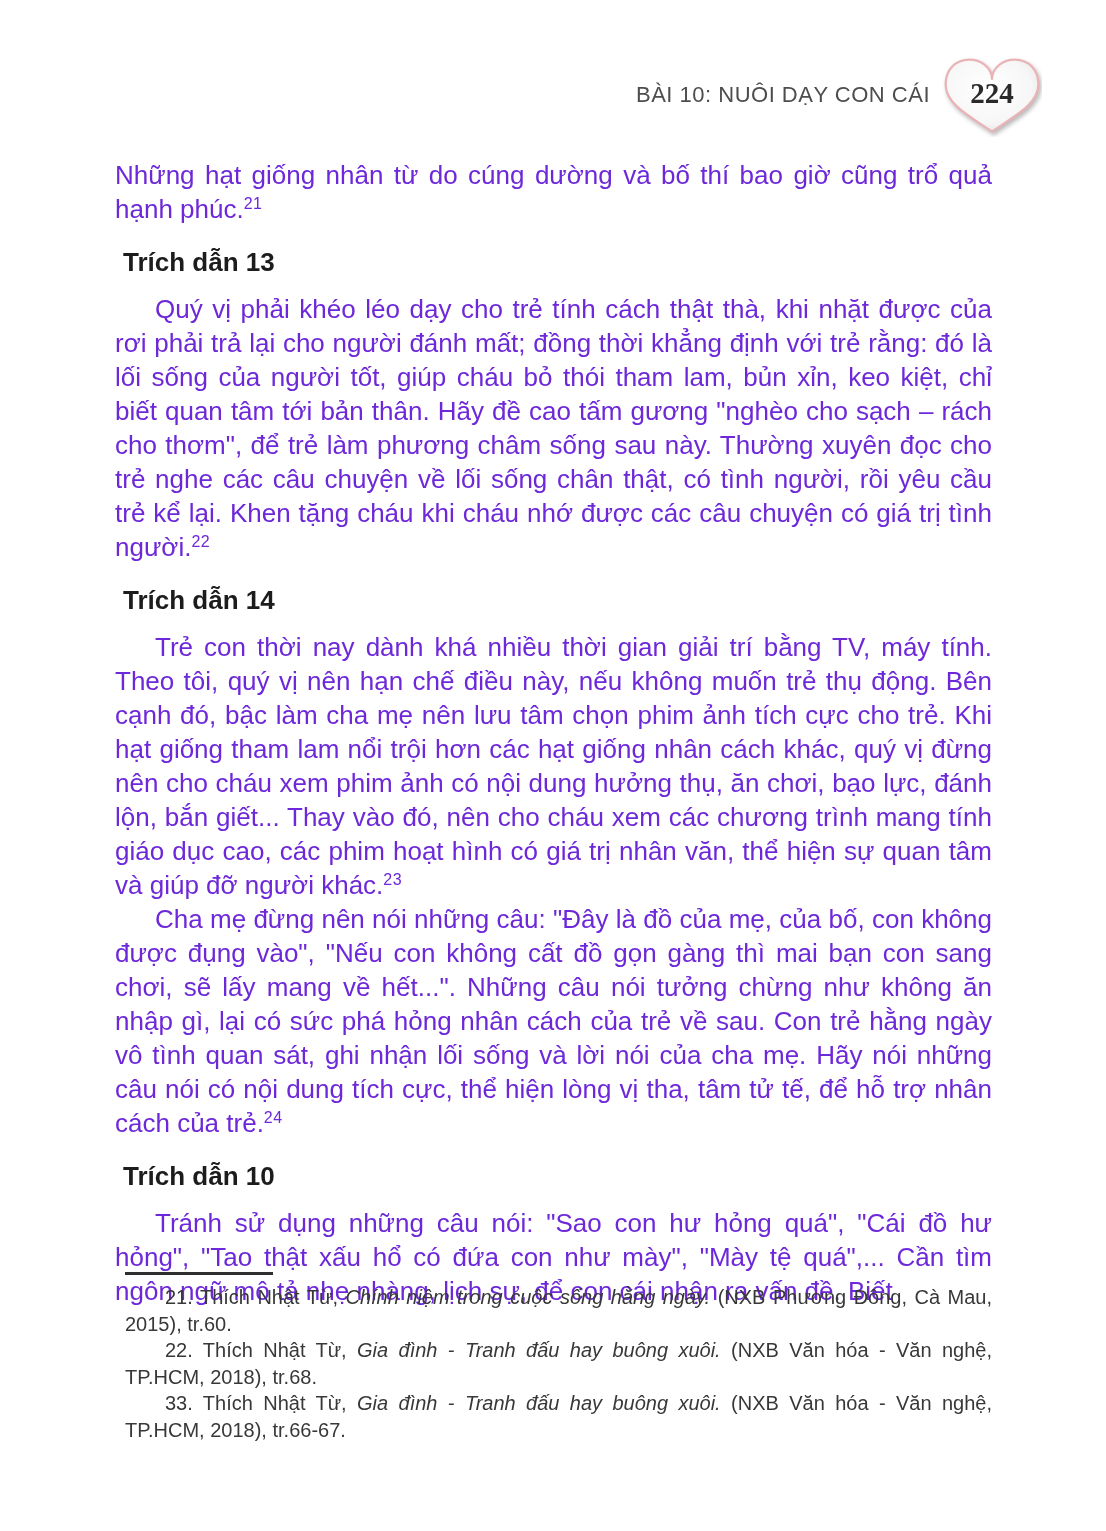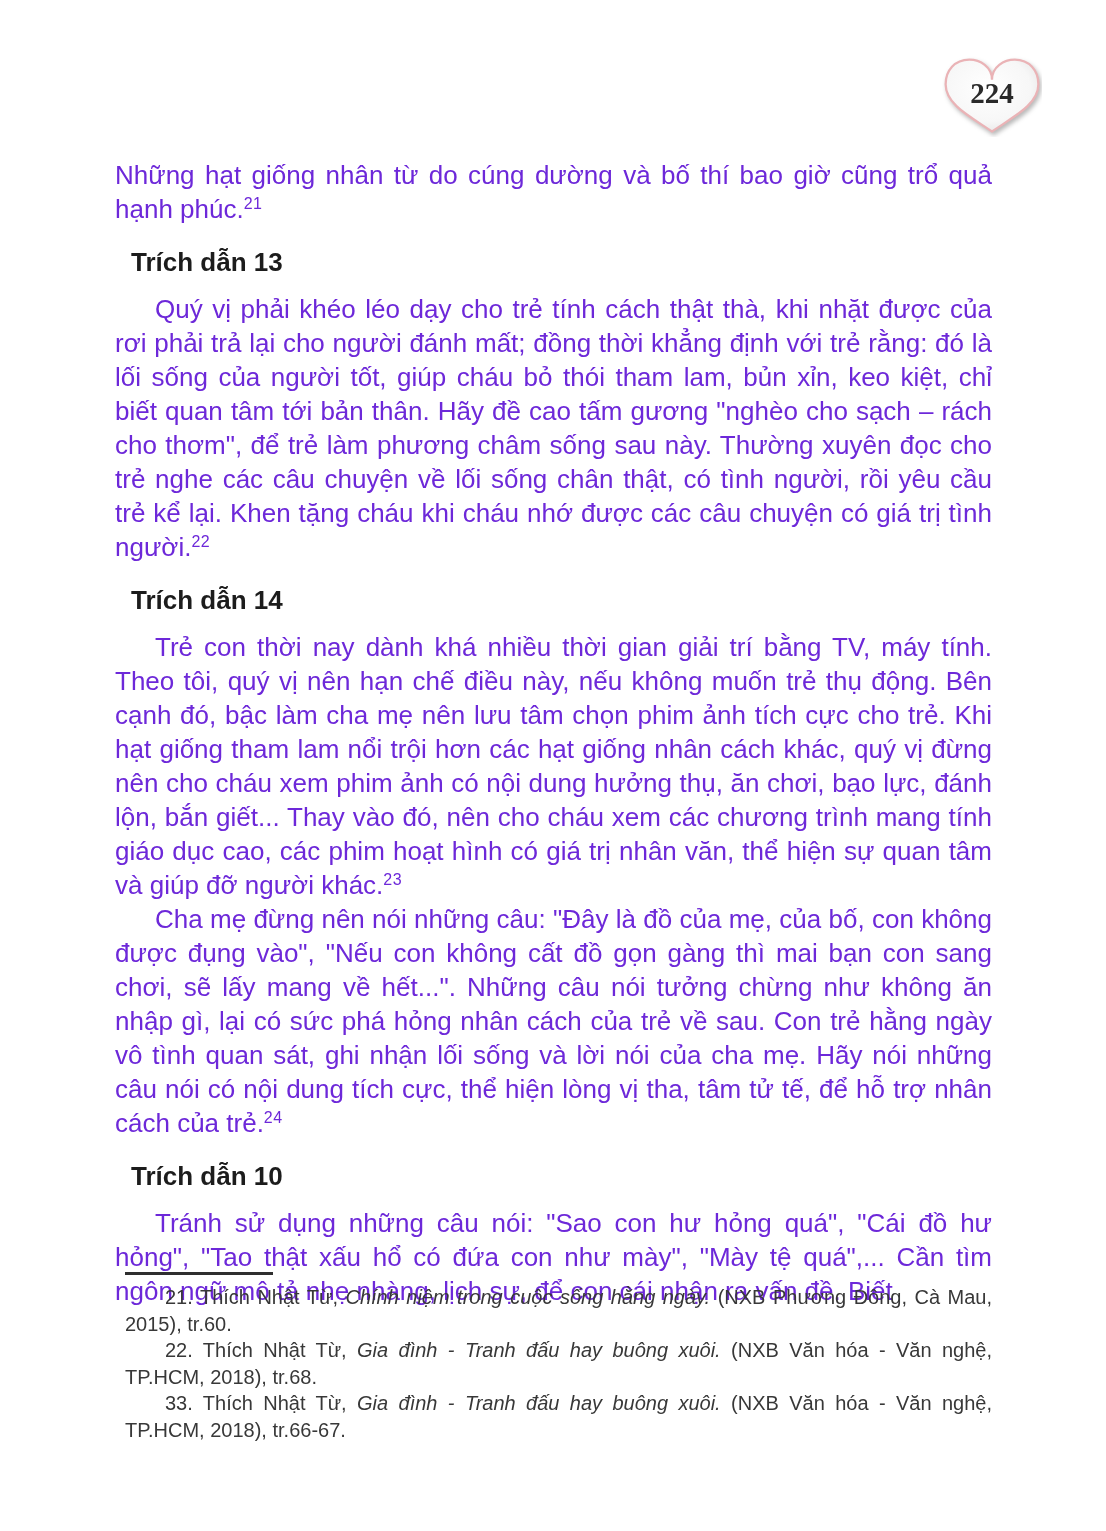--- a/index.html
+++ b/index.html
@@ -57,21 +57,21 @@
     font-size: 26px;
     line-height: 34px;
     text-align: justify;
     color: #6d28d9;
   }
   p.indent { text-indent: 40px; }
   .section-heading {
     font-size: 26px;
     font-weight: bold;
     color: #1c1c1c;
-    margin: 21px 0 14px 16px;
+    margin: 21px 0 14px 8px;
   }
   sup.fn-ref {
     font-size: 16px;
     line-height: 0;
     vertical-align: 9px;
     letter-spacing: 0.5px;
   }
   
   .footnotes {
     position: absolute;
@@ -92,20 +92,21 @@
     color: #383838;
   }
   .footnote .book-title { font-style: italic; }
 </style>
 </head>
 <body>
 
 <div class="page">
 
   <div class="page-header">
+    <div class="chapter-title">BÀI 10: NUÔI DẠY CON CÁI</div>
     <div class="heart-wrap">
       <svg viewBox="0 0 110 88">
         <defs>
           <radialGradient id="heartFill" cx="45%" cy="40%" r="75%">
             <stop offset="0%" stop-color="#ffffff"></stop>
             <stop offset="62%" stop-color="#f7f7f7"></stop>
             <stop offset="100%" stop-color="#dedede"></stop>
           </radialGradient>
         </defs>
         <path d="M55 26

